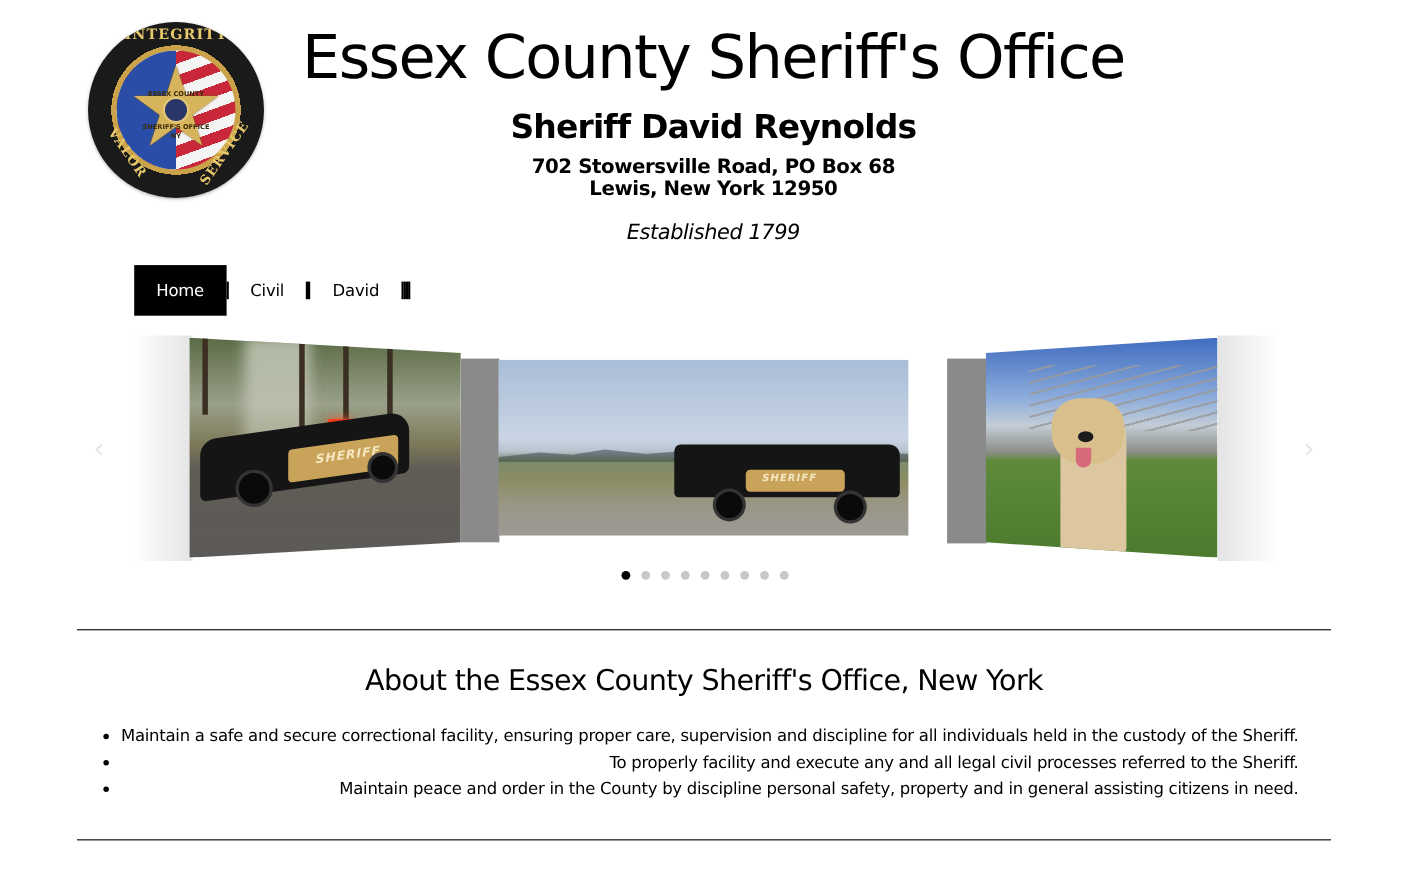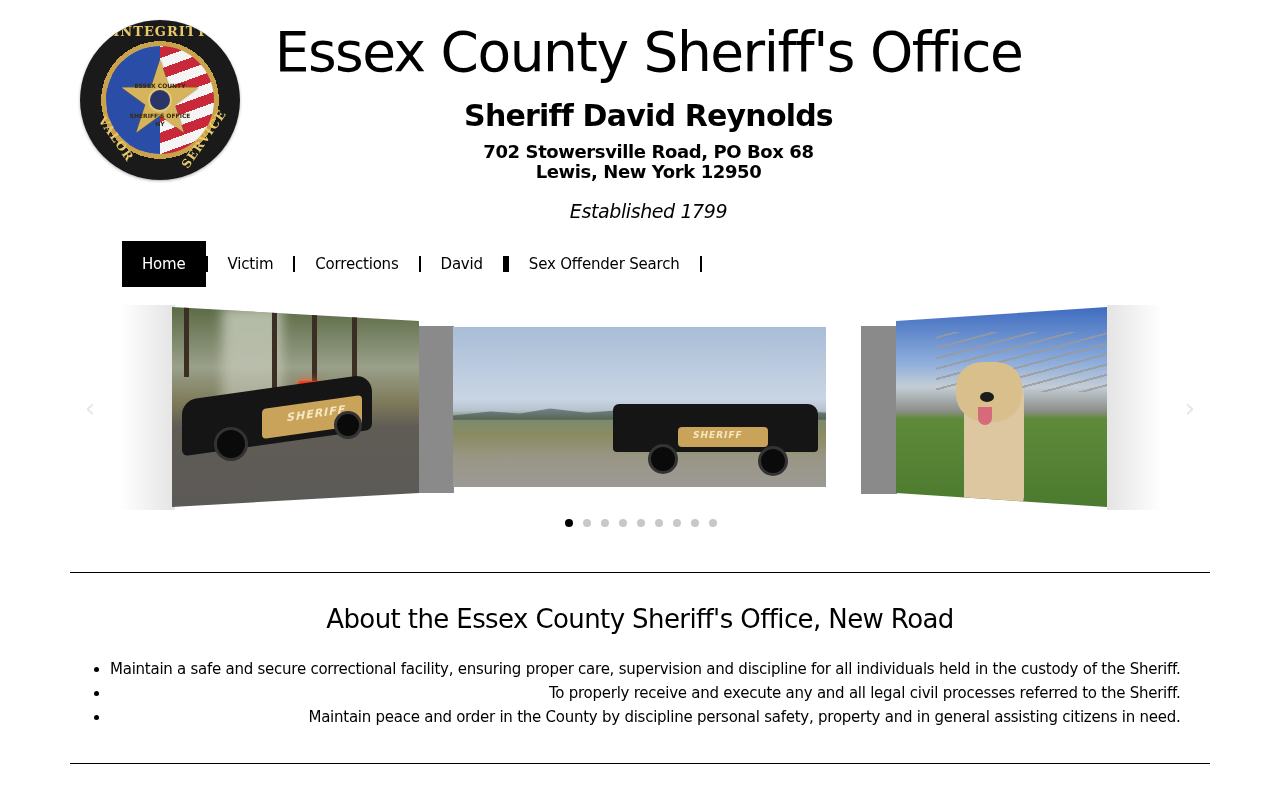--- a/index.html
+++ b/index.html
@@ -196,29 +196,27 @@
   <div class="address">
     <div>702 Stowersville Road, PO Box 68</div>
     <div>Lewis, New York 12950</div>
   </div>
   <div class="established">Established 1799</div>
 </header>
 
 <nav class="nav">
   <a class="nav-item active">Home</a>
   <span class="nav-sep"></span>
-  <a class="nav-item">Victim</a>
-  <span class="nav-sep"></span>
-  <a class="nav-item">Corrections</a>
+  <a class="nav-item">Civil</a>
+  <span class="nav-sep"></span>
   <span class="nav-sep"></span>
   <a class="nav-item">David</a>
   <span class="nav-sep"></span>
   <span class="nav-sep"></span>
   <span class="nav-sep"></span>
-  <a class="nav-item">Sex Offender Search</a>
   <span class="nav-sep"></span>
 </nav>
 
 <section class="carousel">
   <div class="fade-left"></div>
   <div class="fade-right"></div>
 
   <div class="slide slide-left">
     <div class="scene-forest">
       <div class="tree" style="left:12px;top:0;height:70px;"></div>
@@ -269,21 +267,21 @@
     <span class="dot"></span>
     <span class="dot"></span>
     <span class="dot"></span>
     <span class="dot"></span>
   </div>
 </section>
 
 <div class="hr" style="top:572px;"></div>
 
 <section>
-  <h2 class="about-title">About the Essex County Sheriff's Office, New Road</h2>
+  <h2 class="about-title">About the Essex County Sheriff's Office, New York</h2>
   <ul class="about-list">
     <li>Maintain a safe and secure correctional facility, ensuring proper care, supervision and discipline for all individuals held in the custody of the Sheriff.</li>
-    <li>To properly receive and execute any and all legal civil processes referred to the Sheriff.</li>
+    <li>To properly facility and execute any and all legal civil processes referred to the Sheriff.</li>
     <li>Maintain peace and order in the County by discipline personal safety, property and in general assisting citizens in need.</li>
   </ul>
 </section>
 
 <div class="hr" style="top:763px;"></div>
 
 </body></html>

